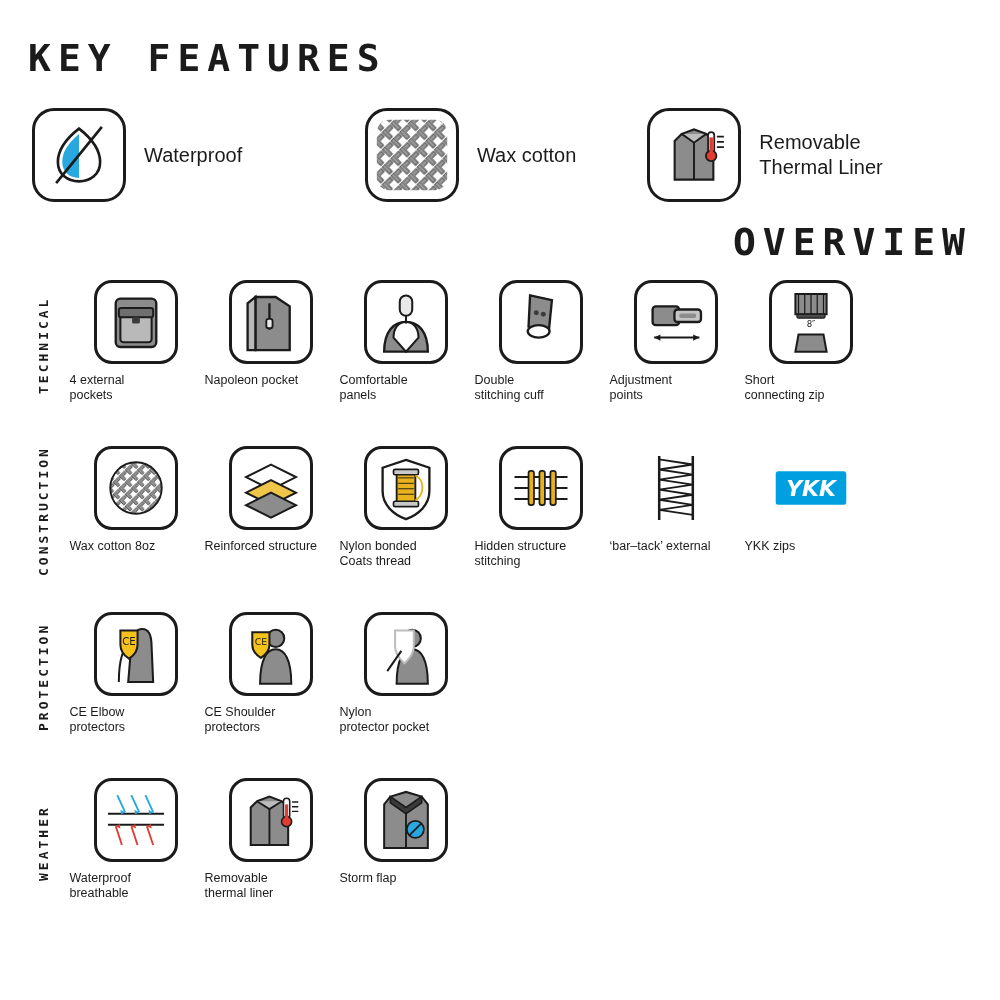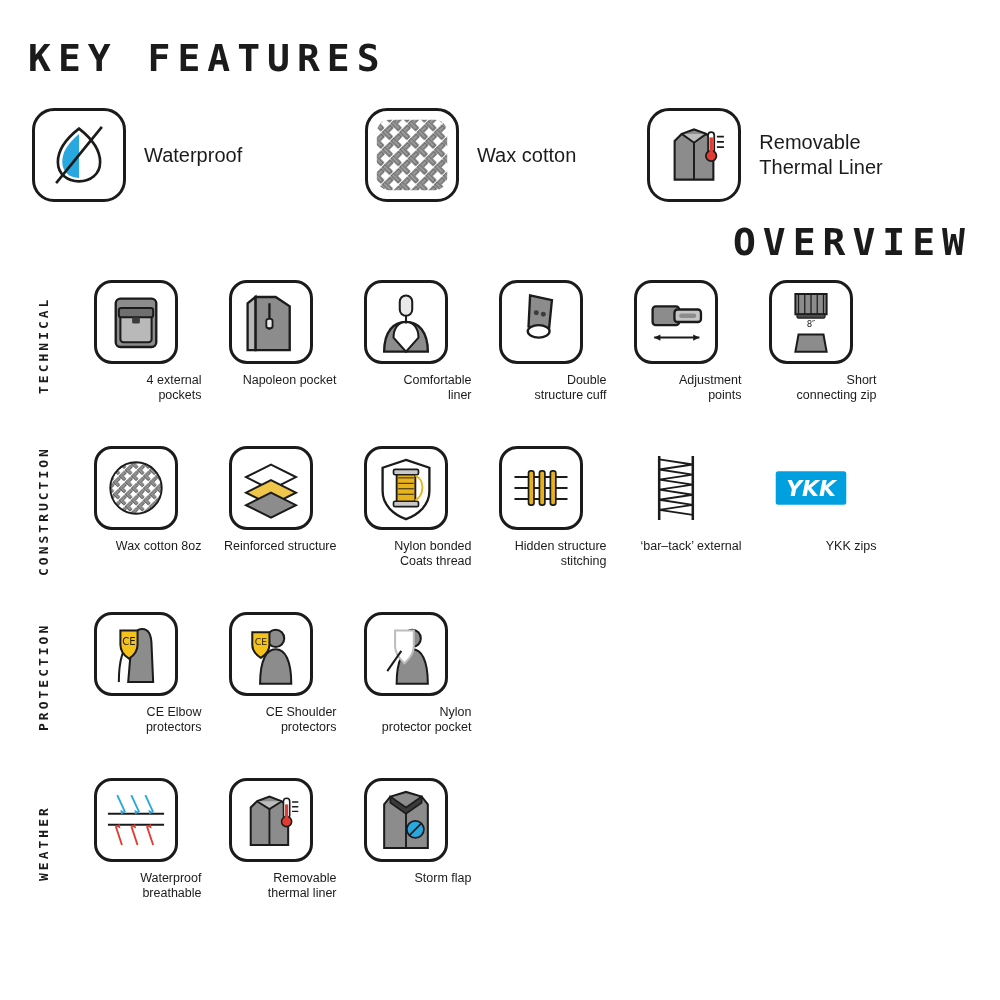--- a/index.html
+++ b/index.html
@@ -89,21 +89,21 @@
     border-radius: 18px;
     background: #fff;
     position: relative;
     overflow: hidden;
   }
   .tile.plain { border: none; }
   .cap {
     margin-top: 9px;
     font-size: 12.5px;
     line-height: 15px;
-    text-align: right;
+    text-align: left;
     color: #1b1b1b;
     width: 132px;
   }
 
   
   svg { display: block; }
   .tile svg, .kf-badge svg { width: 100%; height: 100%; }
 </style>
 </head>
 <body>
@@ -204,36 +204,36 @@
         <div class="tile">
           <svg viewBox="0 0 100 100">
             <path d="M22 88 C22 62 34 50 50 50 C66 50 78 62 78 88 Z" fill="#8c8c8c" stroke="#1b1b1b" stroke-width="3"></path>
             <path d="M50 50 C40 50 34 58 34 70 L50 88 L66 70 C66 58 60 50 50 50 Z" fill="#ffffff" stroke="#1b1b1b" stroke-width="2.6"></path>
             <rect x="42" y="16" width="16" height="26" rx="8" fill="#e9e9e9" stroke="#1b1b1b" stroke-width="2.6"></rect>
             <line x1="50" y1="42" x2="50" y2="52" stroke="#1b1b1b" stroke-width="2.6"></line>
           </svg>
         </div>
         <div class="cap">
           <div>Comfortable</div>
-          <div>liner</div>
+          <div>panels</div>
         </div>
       </div>
 
       <div class="card">
         <div class="tile">
           <svg viewBox="0 0 100 100">
             <path d="M36 16 L64 22 L60 62 L34 56 Z" fill="#8c8c8c" stroke="#1b1b1b" stroke-width="3"></path>
             <ellipse cx="47" cy="62" rx="14" ry="8" fill="#ffffff" stroke="#1b1b1b" stroke-width="3"></ellipse>
             <circle cx="44" cy="38" r="3.2" fill="#3c3c3c"></circle>
             <circle cx="53" cy="40" r="3.2" fill="#3c3c3c"></circle>
           </svg>
         </div>
         <div class="cap">
           <div>Double</div>
-          <div>structure cuff</div>
+          <div>stitching cuff</div>
         </div>
       </div>
 
       <div class="card">
         <div class="tile">
           <svg viewBox="0 0 100 100">
             <rect x="20" y="30" width="34" height="24" rx="4" fill="#8c8c8c" stroke="#1b1b1b" stroke-width="3"></rect>
             <rect x="48" y="34" width="34" height="16" rx="4" fill="#c4c4c4" stroke="#1b1b1b" stroke-width="3"></rect>
             <rect x="54" y="39" width="22" height="6" rx="3" fill="#8c8c8c"></rect>
             <line x1="22" y1="70" x2="80" y2="70" stroke="#1b1b1b" stroke-width="2.6"></line>

